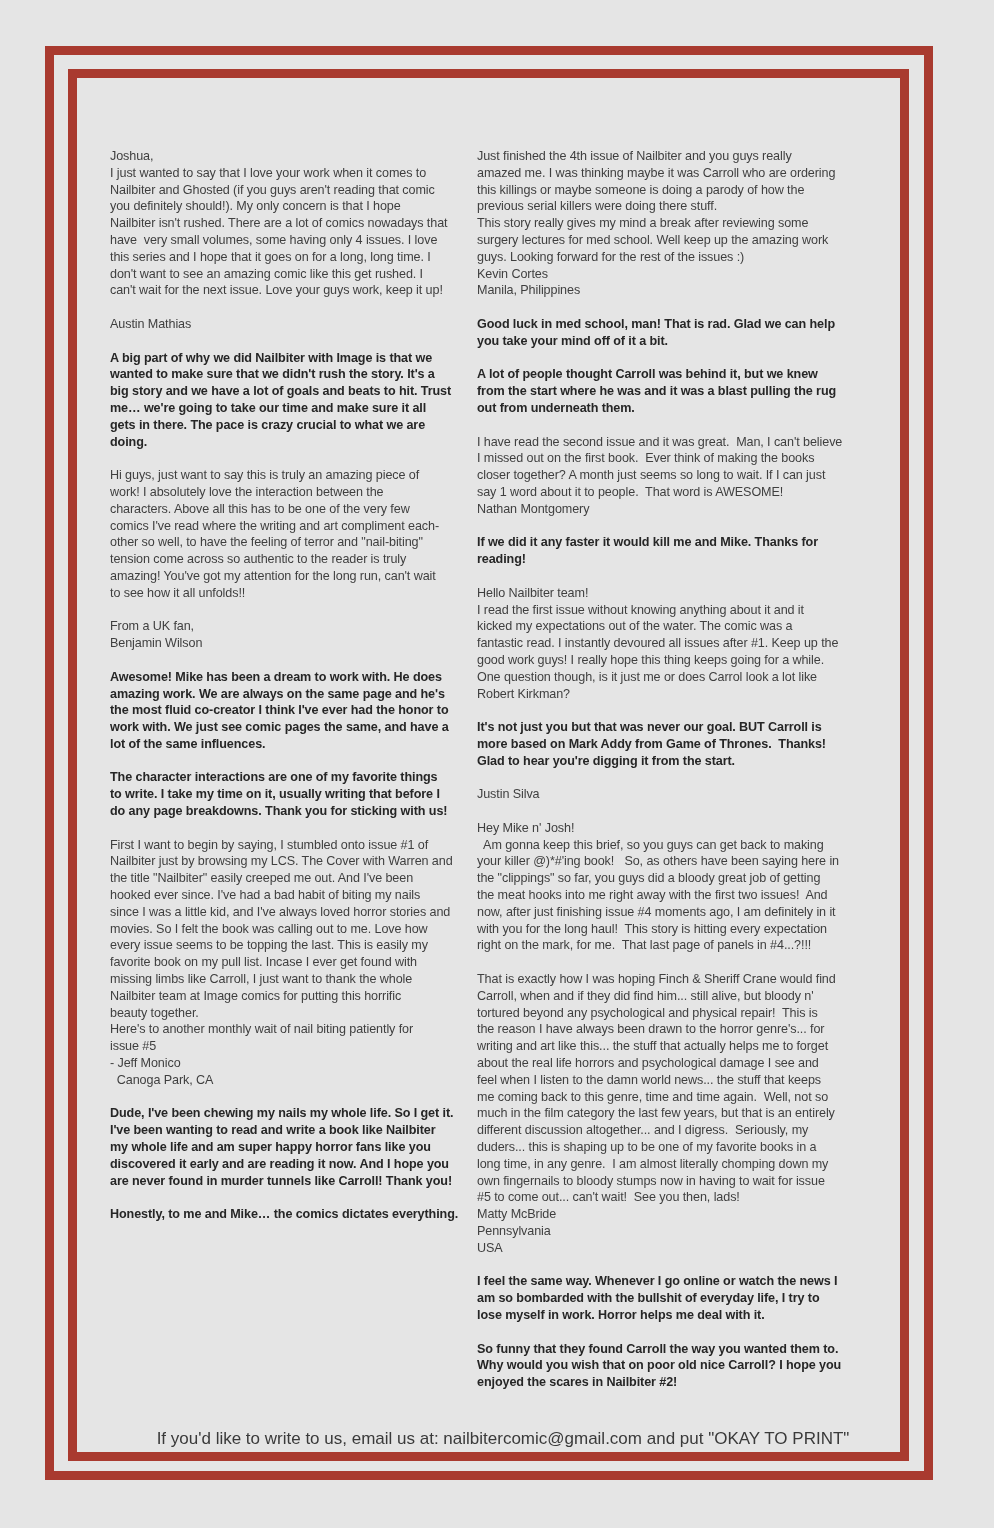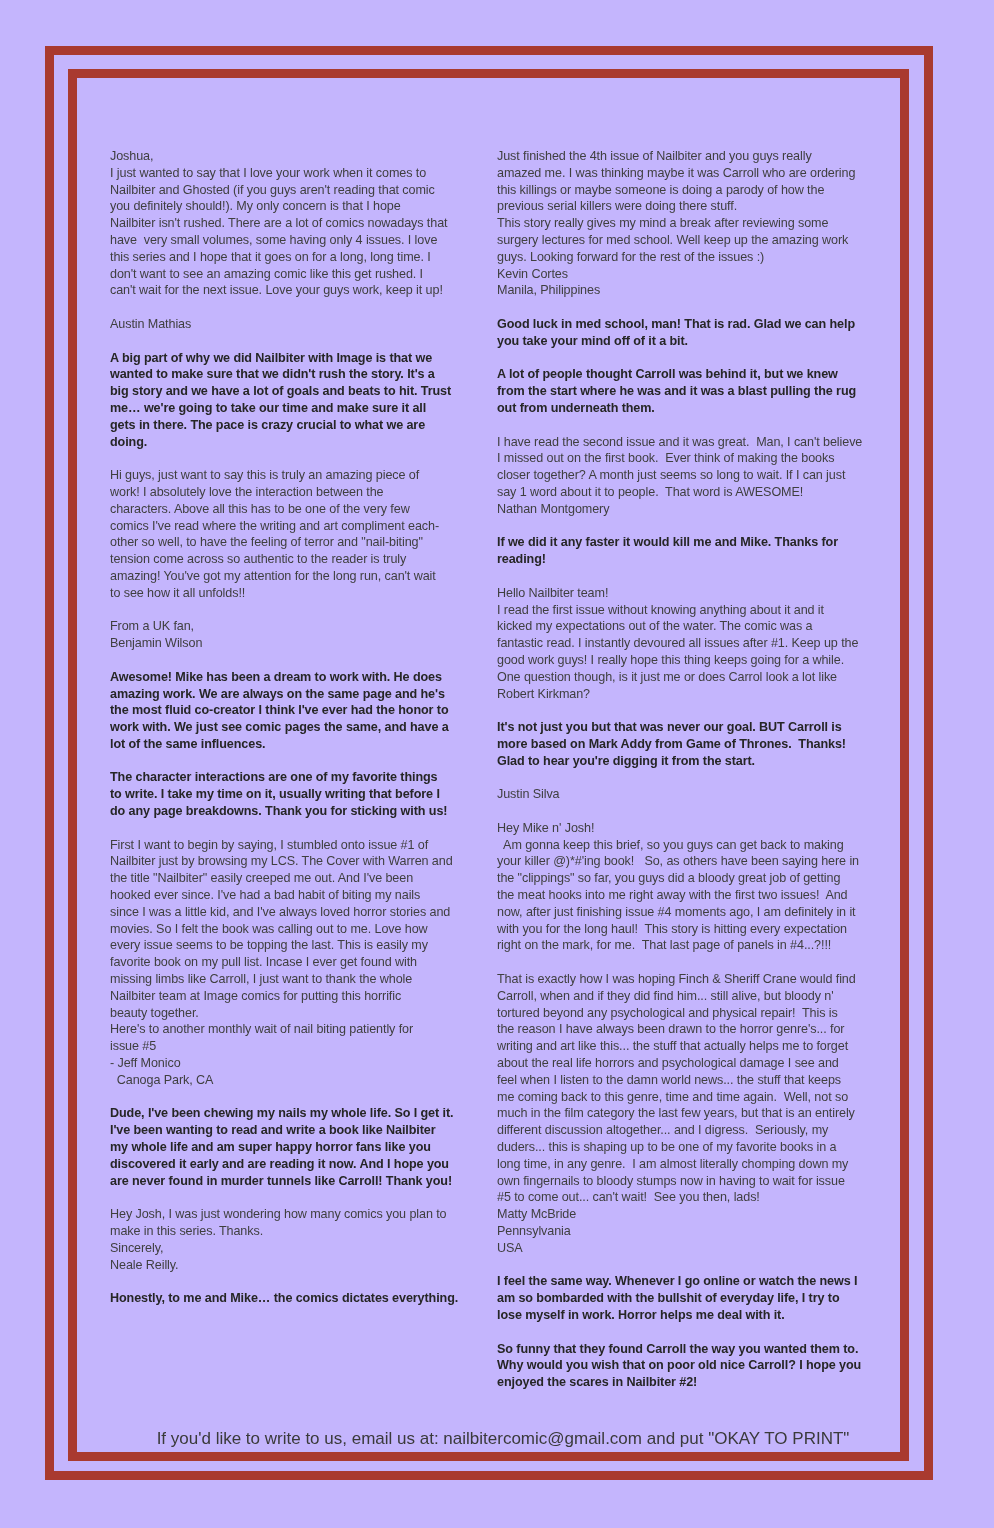--- a/index.html
+++ b/index.html
@@ -5,21 +5,21 @@
   :root { --accent: #a93a2f; }
   html, body {
     margin: 0; padding: 0;
     background: #ffffff;
     font-family: "Liberation Sans", sans-serif;
   }
   .page {
     position: relative;
     width: 994px;
     height: 1528px;
-    background: #c4b5fd;
+    background: #e5e5e5;
     overflow: hidden;
   }
   .frame-outer {
     position: absolute;
     left: 45px; top: 46px;
     width: 888px; height: 1434px;
     border: 9px solid var(--accent);
     box-sizing: border-box;
   }
   .frame-inner {
@@ -27,21 +27,21 @@
     left: 68px; top: 69px;
     width: 841px; height: 1392px;
     border: 9px solid var(--accent);
     box-sizing: border-box;
   }
   .col {
     position: absolute;
     top: 148px;
   }
   .col-left  { left: 110px; width: 352px; }
-  .col-right { left: 497px; width: 380px; }
+  .col-right { left: 477px; width: 380px; }
   p.block {
     margin: 0 0 16.8px 0;
     font-size: 12.6px;
     line-height: 16.8px;
     letter-spacing: -0.1px;
     color: #3f3f3f;
     white-space: pre;
   }
   p.block.response {
     font-weight: bold;
@@ -113,24 +113,20 @@
 beauty together.
 Here's to another monthly wait of nail biting patiently for
 issue #5
 - Jeff Monico
   Canoga Park, CA</p>
       <p class="block response">Dude, I've been chewing my nails my whole life. So I get it.
 I've been wanting to read and write a book like Nailbiter
 my whole life and am super happy horror fans like you
 discovered it early and are reading it now. And I hope you
 are never found in murder tunnels like Carroll! Thank you!</p>
-      <p class="block letter">Hey Josh, I was just wondering how many comics you plan to
-make in this series. Thanks.
-Sincerely,
-Neale Reilly.</p>
       <p class="block response">Honestly, to me and Mike… the comics dictates everything.</p>
     </div>
   <div class="col col-right">
       <p class="block letter">Just finished the 4th issue of Nailbiter and you guys really
 amazed me. I was thinking maybe it was Carroll who are ordering
 this killings or maybe someone is doing a parody of how the
 previous serial killers were doing there stuff.
 This story really gives my mind a break after reviewing some
 surgery lectures for med school. Well keep up the amazing work
 guys. Looking forward for the rest of the issues :)

